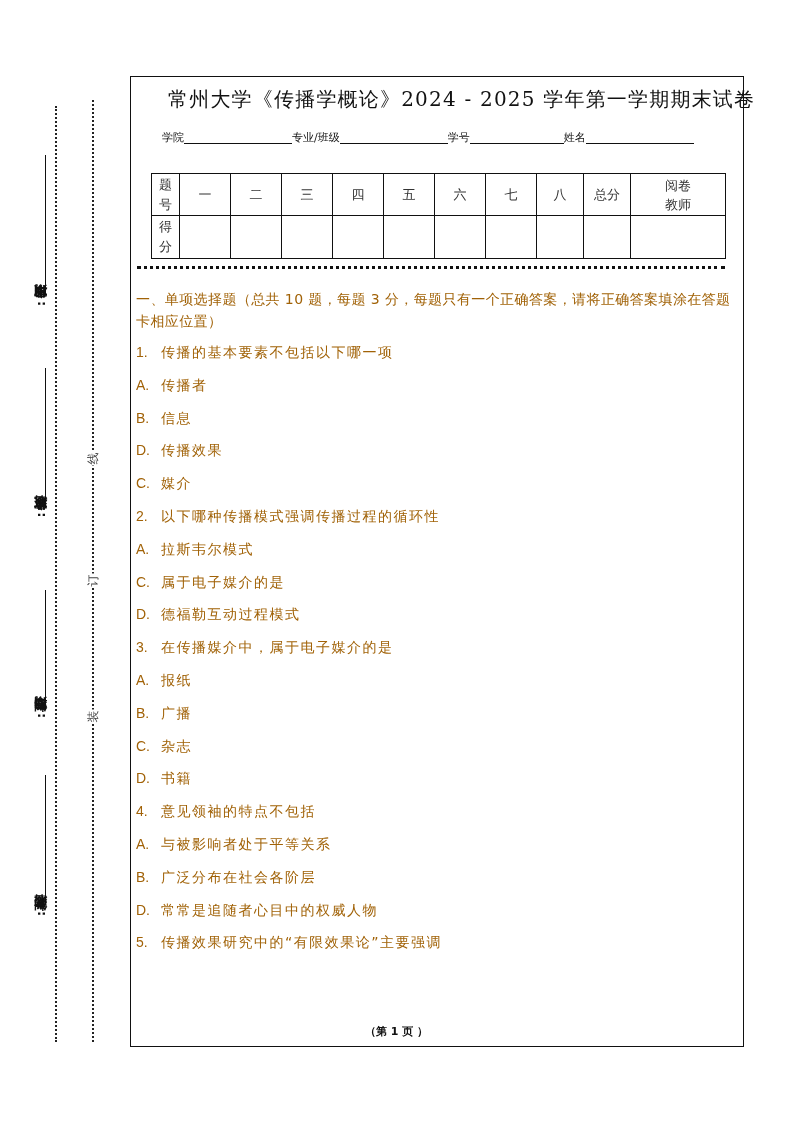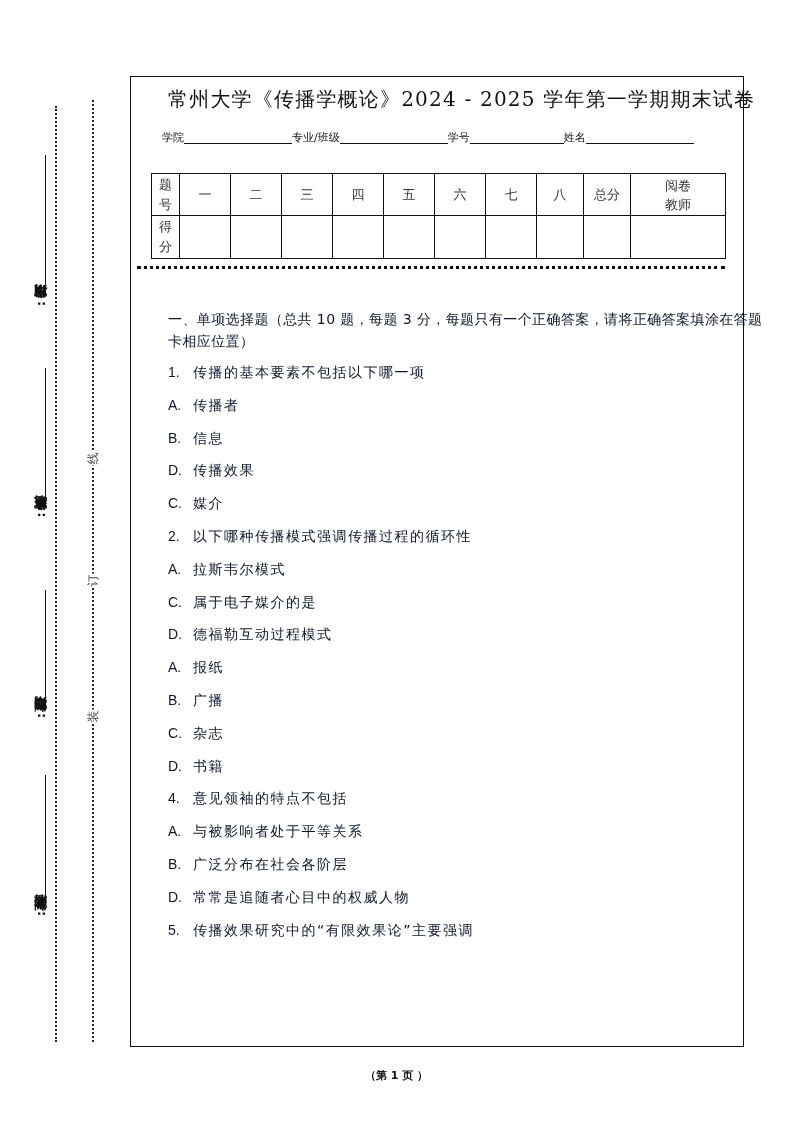--- a/index.html
+++ b/index.html
@@ -29,26 +29,26 @@
   .score tr.head td { height: 41px; }
   .score tr.row2 td { height: 42px; }
   .score td.side { width: 27px; font-size: 13px; line-height: 20px; }
   .score td.num { width: 50px; }
   .score td.total { width: 46px; }
   .score td.teacher { width: 94px; line-height: 19px; }
 
   .dot-sep { position: absolute; left: 137px; top: 266px; width: 588px; height: 0; border-top: 3px dotted #111; }
 
   
-  .content { position: absolute; left: 136px; top: 308px; width: 604px; font-family: "DejaVu Sans", sans-serif; font-size: 14px; color: #0f172a; margin-left: 32px; }
+  .content { position: absolute; left: 136px; top: 288px; width: 604px; font-family: "DejaVu Sans", sans-serif; font-size: 14px; color: #a16207; }
   .section-head { line-height: 22px; letter-spacing: 0.4px; margin-bottom: 9px; }
   .line { height: 32.8px; line-height: 22px; white-space: nowrap; letter-spacing: 1.5px; }
   .line .mk { display: inline-block; width: 25px; letter-spacing: 0; font-family: "Liberation Sans", sans-serif; }
 
-  .footer { position: absolute; left: 0; width: 793px; top: 1068px; text-align: center; font-size: 11px; font-weight: bold; font-family: "DejaVu Sans", sans-serif; }
+  .footer { position: absolute; left: 0; width: 793px; top: 1024px; text-align: center; font-size: 11px; font-weight: bold; font-family: "DejaVu Sans", sans-serif; }
 </style>
 </head>
 <body>
 
 <div class="vline dotted-outer"></div>
 <div class="vline dotted-inner"></div>
 
 <div class="sign-line" style="top:155px;height:140px;"></div>
 <div class="vtext" style="left:32px;top:300px;">审核日期:</div>
 <div class="sign-line" style="top:368px;height:140px;"></div>
@@ -126,20 +126,21 @@
   <div class="line"><span class="mk">A.</span><span>传播者</span></div>
   <div class="line"><span class="mk">B.</span><span>信息</span></div>
   <div class="line"><span class="mk">D.</span><span>传播效果</span></div>
   <div class="line"><span class="mk">C.</span><span>媒介</span></div>
 
   <div class="line"><span class="mk">2.</span><span>以下哪种传播模式强调传播过程的循环性</span></div>
   <div class="line"><span class="mk">A.</span><span>拉斯韦尔模式</span></div>
   <div class="line"><span class="mk">C.</span><span>属于电子媒介的是</span></div>
   <div class="line"><span class="mk">D.</span><span>德福勒互动过程模式</span></div>
 
+  <div class="line"><span class="mk">3.</span><span>在传播媒介中，属于电子媒介的是</span></div>
   <div class="line"><span class="mk">A.</span><span>报纸</span></div>
   <div class="line"><span class="mk">B.</span><span>广播</span></div>
   <div class="line"><span class="mk">C.</span><span>杂志</span></div>
   <div class="line"><span class="mk">D.</span><span>书籍</span></div>
 
   <div class="line"><span class="mk">4.</span><span>意见领袖的特点不包括</span></div>
   <div class="line"><span class="mk">A.</span><span>与被影响者处于平等关系</span></div>
   <div class="line"><span class="mk">B.</span><span>广泛分布在社会各阶层</span></div>
   <div class="line"><span class="mk">D.</span><span>常常是追随者心目中的权威人物</span></div>
 

